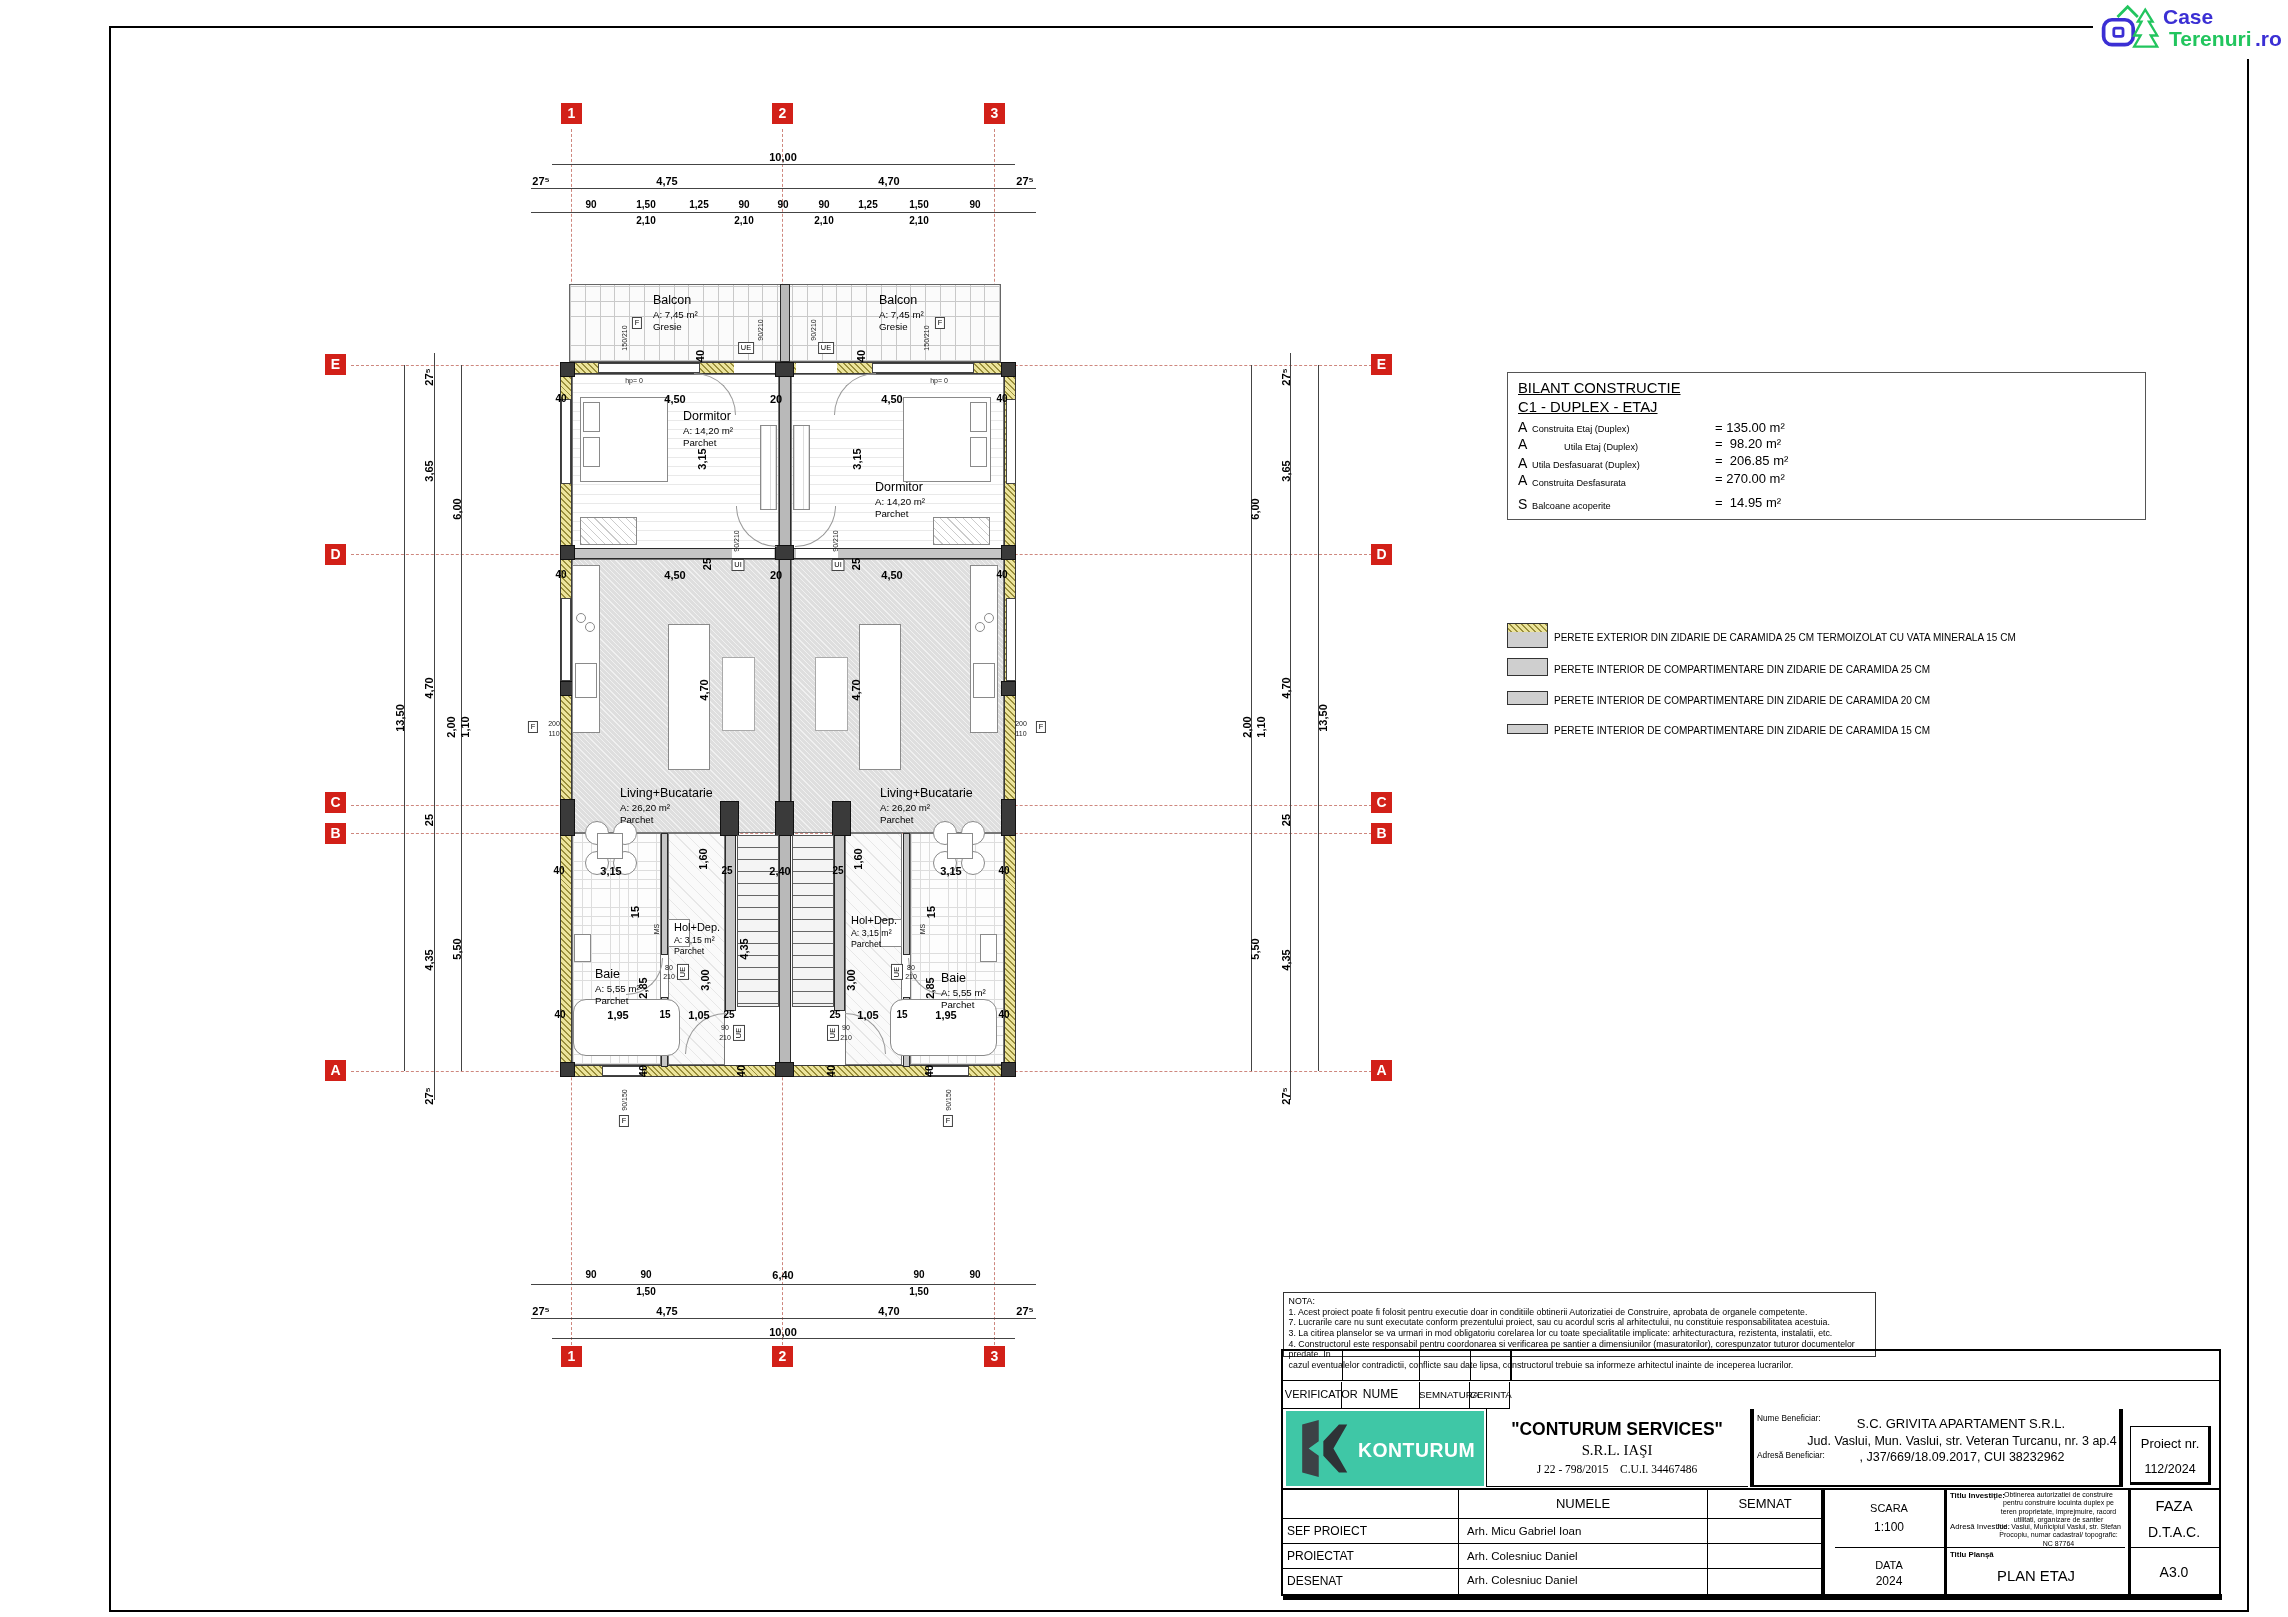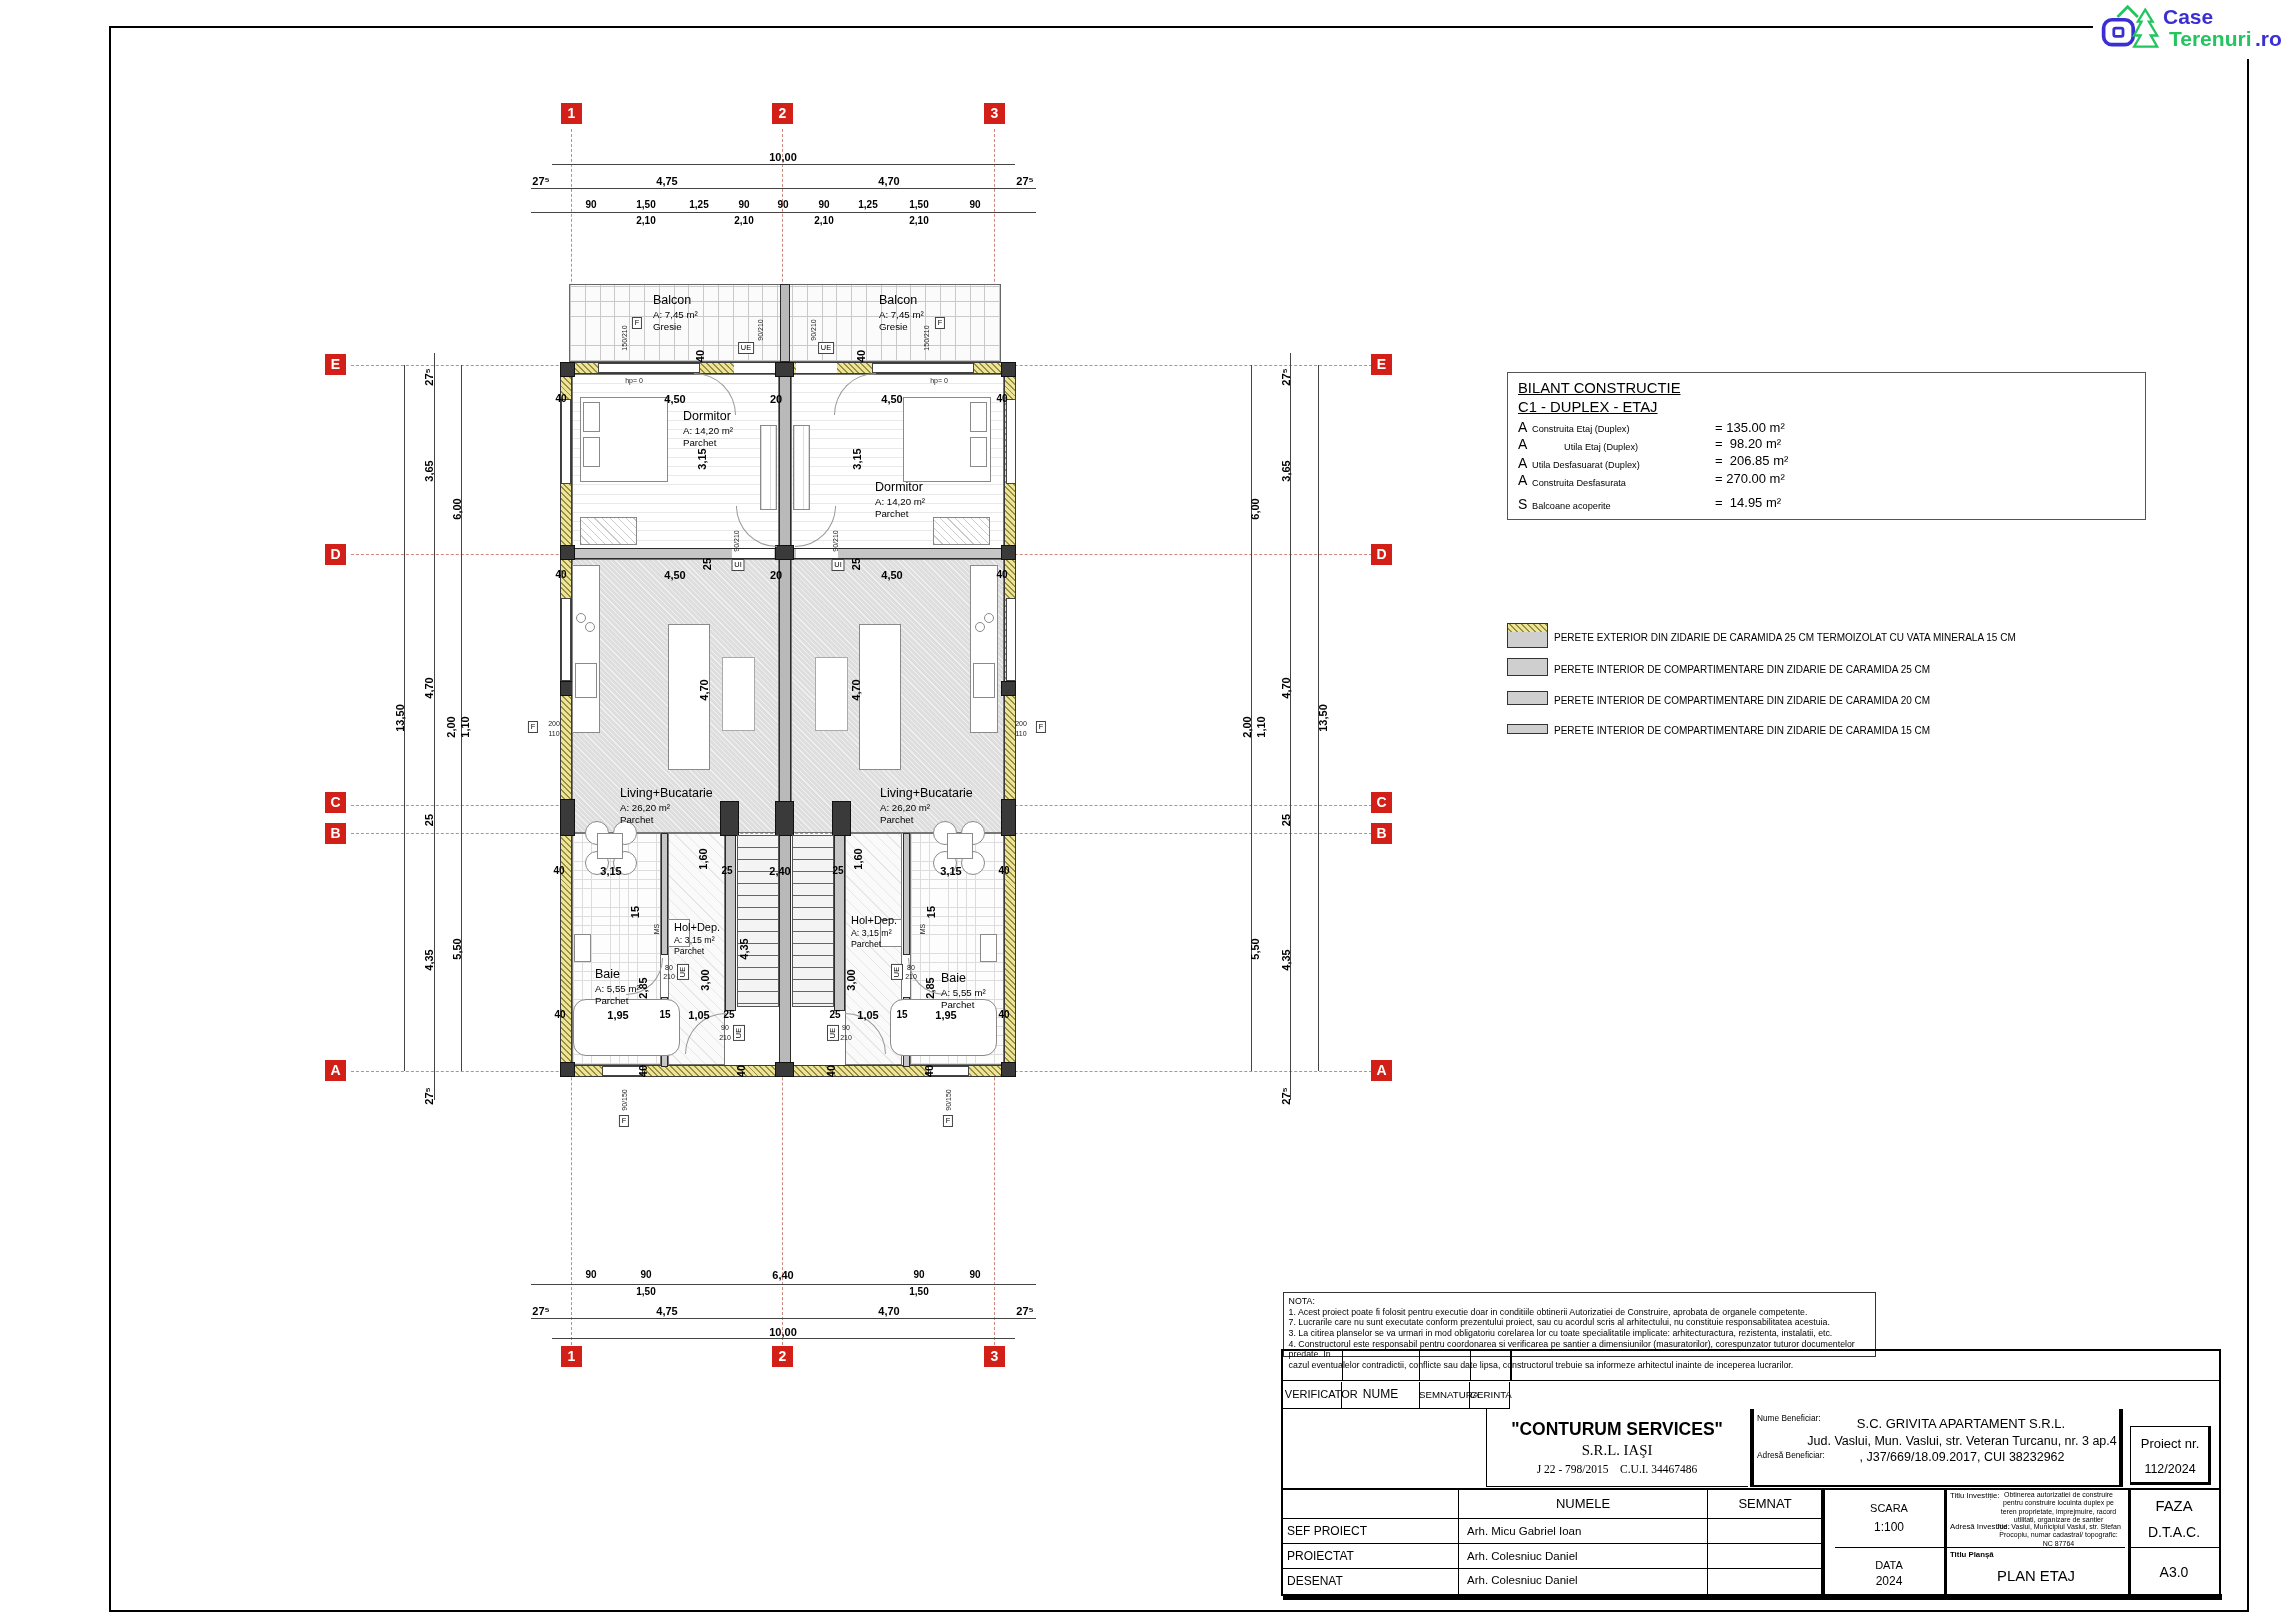--- a/index.html
+++ b/index.html
@@ -492,20 +492,29 @@
   </div>
   <div class="a cell hcel" style="left:1470px;top:1382px;width:40px;height:27px;border:none;border-right:1.8px solid #000;border-bottom:1.8px solid #000;text-align:center;">
     <span style="font-size:9.7px;">CERINTA</span>
   </div>
 
   <div class="a ln" style="left:1342px;top:1351px;width:0.9px;height:30px;background:#000;"></div>
   <div class="a ln" style="left:1419px;top:1351px;width:0.9px;height:30px;background:#000;"></div>
   <div class="a ln" style="left:1470px;top:1351px;width:0.9px;height:30px;background:#000;"></div>
   <div class="a ln" style="left:1510px;top:1351px;width:1.8px;height:30px;background:#000;"></div>
 
+  <div class="a teal" style="left:1286px;top:1411px;width:198px;height:75px;">
+    <span class="a" style="left:7.4px;top:5.5px;">
+      <svg width="57" height="63" viewBox="0 0 62 68">
+        <path d="M10 8 L28 3 L28 26 L17 34 L28 42 L28 65 L10 60 Z" fill="#3c4246"></path>
+        <path d="M33 26 L50 8 L59 8 L44 34 L59 60 L50 60 L33 42 Z" fill="#2e3336"></path>
+      </svg>
+    </span>
+    <span class="a kword" style="left:72px;top:29.5px;">KONTURUM</span>
+  </div>
   <div class="a cell" style="left:1486px;top:1409px;width:262px;height:78px;border:none;border-left:1.8px solid #000;border-bottom:1.8px solid #000;"></div>
   <span class="a coname" style="left:1617px;top:1421px;transform:translateX(-50%);white-space:nowrap;">"CONTURUM SERVICES"</span>
   <span class="a coserif" style="left:1617px;top:1443px;transform:translateX(-50%);white-space:nowrap;">S.R.L. IAŞI</span>
   <span class="a coreg" style="left:1617px;top:1464px;transform:translateX(-50%);white-space:pre;">J 22 - 798/2015    C.U.I. 34467486</span>
 
   <div class="a" style="left:1750px;top:1409px;width:373px;height:78px;border-left:4.6px solid #000;border-right:4.6px solid #000;border-bottom:2.8px solid #000;"></div>
   <span class="a lbl9" style="left:1757px;top:1414px;">Nume Beneficiar:</span>
   <div class="a val14" style="left:1818px;top:1416px;width:286px;">S.C. GRIVITA APARTAMENT S.R.L.</div>
   <span class="a lbl9" style="left:1757px;top:1451px;">Adresă Beneficiar:</span>
   <div class="a val13" style="left:1807px;top:1434px;width:310px;">Jud. Vaslui, Mun. Vaslui, str. Veteran Turcanu, nr. 3 ap.4 , J37/669/18.09.2017, CUI 38232962</div>
@@ -530,21 +539,21 @@
   <span class="a" style="left:1287px;top:1575px;font:12px/1 'Liberation Sans',sans-serif;">DESENAT</span>
   <span class="a" style="left:1467px;top:1575px;font:11.5px/1 'Liberation Sans',sans-serif;">Arh. Colesniuc Daniel</span>
 
   <div class="a" style="left:1835px;top:1490px;width:109px;height:58px;border-bottom:1.8px solid #000;"></div>
   <span class="a" style="left:1889px;top:1503px;transform:translateX(-50%);font:11px/1 'Liberation Sans',sans-serif;">SCARA</span>
   <span class="a" style="left:1889px;top:1521px;transform:translateX(-50%);font:12px/1 'Liberation Sans',sans-serif;">1:100</span>
   <span class="a" style="left:1889px;top:1560px;transform:translateX(-50%);font:11px/1 'Liberation Sans',sans-serif;">DATA</span>
   <span class="a" style="left:1889px;top:1575px;transform:translateX(-50%);font:12px/1 'Liberation Sans',sans-serif;">2024</span>
 
   <div class="a" style="left:1944px;top:1488px;width:181px;height:60px;border-left:3.7px solid #000;border-bottom:1.8px solid #000;"></div>
-  <span class="a lbl9" style="left:1950px;top:1492px;font-size:7.8px;">Titlu Investiție:</span>
+  <span class="a lbl9" style="left:1950px;top:1492px;font-size:7.8px;font-weight:bold;">Titlu Investiție:</span>
   <div class="a small8" style="left:1995px;top:1491px;width:127px;font-size:7px;line-height:8.3px;">Obtinerea autorizatiei de construire pentru construire locuinta duplex pe teren proprietate, imprejmuire, racord utilitati, organizare de santier</div>
   <span class="a lbl9" style="left:1950px;top:1523px;font-size:7.8px;">Adresă Investiție:</span>
   <div class="a small8" style="left:1995px;top:1523px;width:127px;font-size:7px;line-height:8.3px;">Jud. Vaslui, Municipiul Vaslui, str. Stefan Procopiu, numar cadastral/ topografic: NC 87764</div>
   <div class="a" style="left:1944px;top:1548px;width:181px;height:46px;border-left:3.7px solid #000;"></div>
   <span class="a lbl9" style="left:1950px;top:1551px;font-size:7.8px;font-weight:bold;">Titlu Planșă</span>
   <span class="a big16" style="left:2036px;top:1569px;transform:translateX(-50%);">PLAN ETAJ</span>
 
   <div class="a" style="left:2128px;top:1488px;width:91px;height:60px;border-left:3.7px solid #000;border-bottom:1.8px solid #000;"></div>
   <span class="a" style="left:2174px;top:1499px;transform:translateX(-50%);font:14.8px/1 'Liberation Sans',sans-serif;">FAZA</span>
   <span class="a" style="left:2174px;top:1525px;transform:translateX(-50%);font:14px/1 'Liberation Sans',sans-serif;">D.T.A.C.</span>

